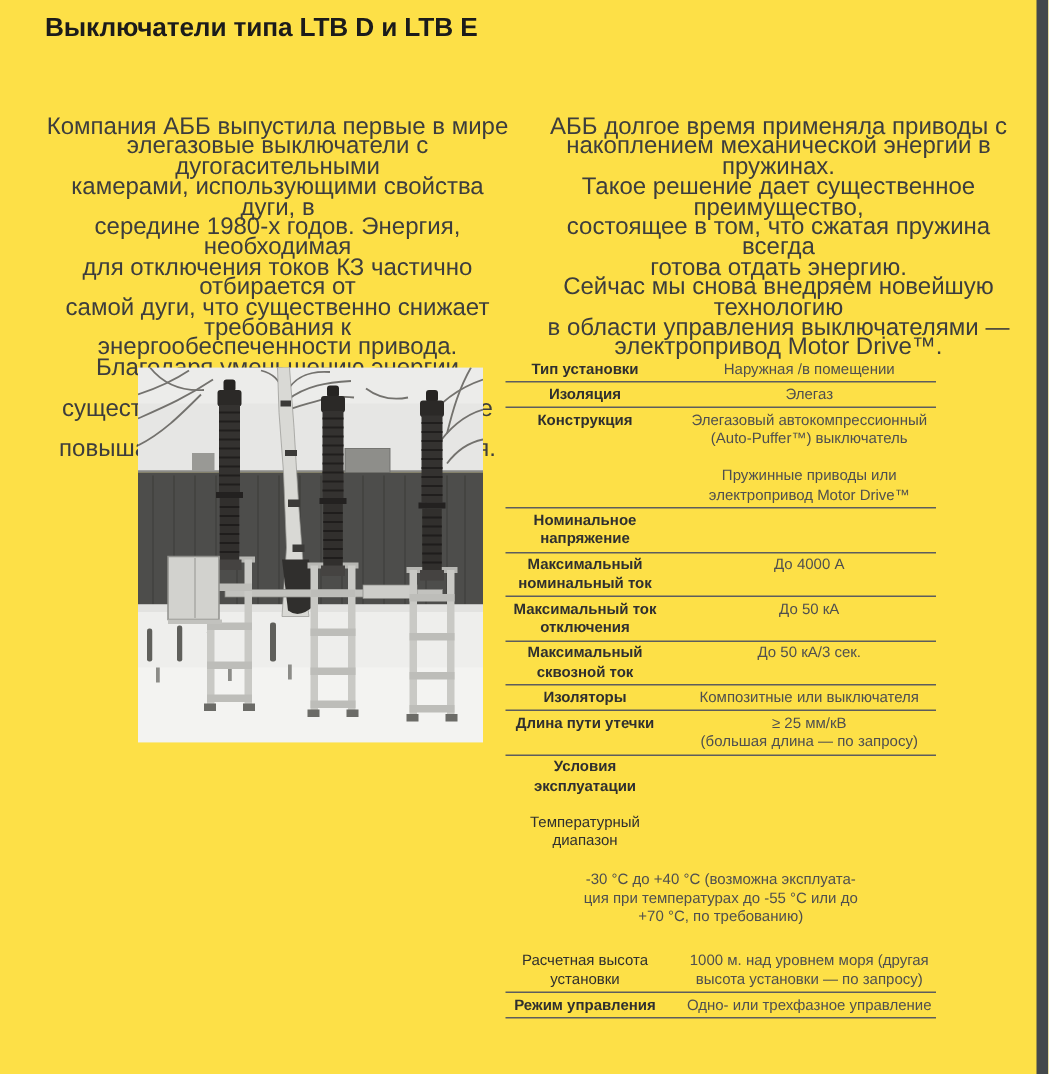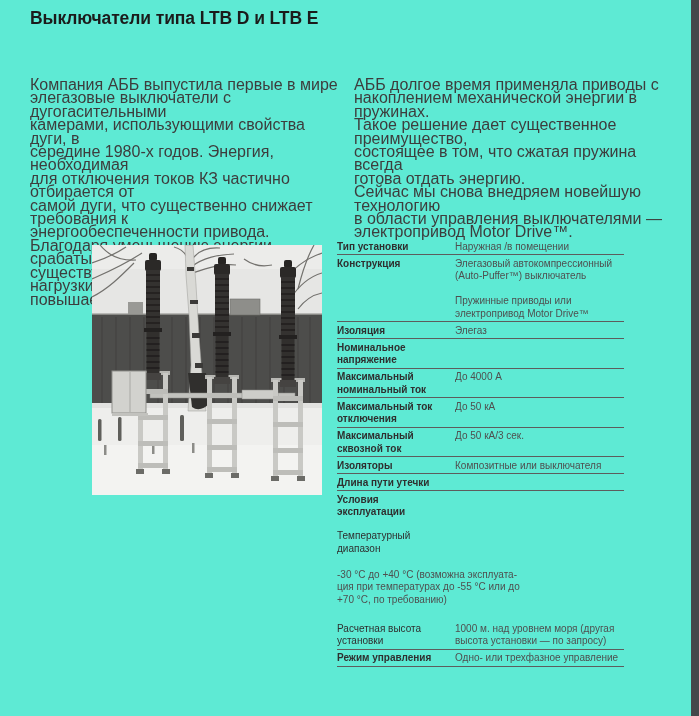--- a/index.html
+++ b/index.html
@@ -1,23 +1,24 @@
 <!DOCTYPE html>
 <html lang="ru"><head>
 <meta charset="utf-8">
 <style>
   html, body { margin: 0; padding: 0; background: #ffffff; }
   .frame {
     position: relative;
     width: 699px;
     height: 716px;
-    background: #5eead4;
+    background: #fde047;
     overflow: hidden;
     font-family: "Liberation Sans", sans-serif;
     color: #3c3c3c;
+    text-align: center;
   }
   .edge-strip {
     position: absolute;
     top: 0; right: 0;
     width: 8px; height: 716px;
     background: #44484b;
   }
   .title {
     position: absolute;
     left: 30px; top: 8px;
@@ -198,32 +199,32 @@
     </svg>
   </div>
 
   <section class="spec">
     <div class="spec-rows">
         <div class="spec-row divided">
           <div class="spec-label bold">Тип установки</div>
           <div class="spec-value">Наружная /в помещении</div>
         </div>
         <div class="spec-row divided">
+          <div class="spec-label bold">Изоляция</div>
+          <div class="spec-value">Элегаз</div>
+        </div>
+        <div class="spec-row divided">
           <div class="spec-label bold">Конструкция</div>
           <div class="spec-value">Элегазовый автокомпрессионный
 (Auto-Puffer™) выключатель
 
 Пружинные приводы или
 электропривод Motor Drive™</div>
         </div>
         <div class="spec-row divided">
-          <div class="spec-label bold">Изоляция</div>
-          <div class="spec-value">Элегаз</div>
-        </div>
-        <div class="spec-row divided">
           <div class="spec-label bold">Номинальное
 напряжение</div>
         </div>
         <div class="spec-row divided">
           <div class="spec-label bold">Максимальный
 номинальный ток</div>
           <div class="spec-value">До 4000 А</div>
         </div>
         <div class="spec-row divided">
           <div class="spec-label bold">Максимальный ток
@@ -234,20 +235,22 @@
           <div class="spec-label bold">Максимальный
 сквозной ток</div>
           <div class="spec-value">До 50 кА/3 сек.</div>
         </div>
         <div class="spec-row divided">
           <div class="spec-label bold">Изоляторы</div>
           <div class="spec-value">Композитные или выключателя</div>
         </div>
         <div class="spec-row divided">
           <div class="spec-label bold">Длина пути утечки</div>
+          <div class="spec-value">≥ 25 мм/кВ
+(большая длина — по запросу)</div>
         </div>
         <div class="spec-row gap8">
           <div class="spec-label bold">Условия
 эксплуатации</div>
           <div class="spec-value"></div>
         </div>
         <div class="spec-row gap13">
           <div class="spec-label">Температурный
 диапазон</div>
           <div class="spec-value">-30 °C до +40 °C (возможна эксплуата-

